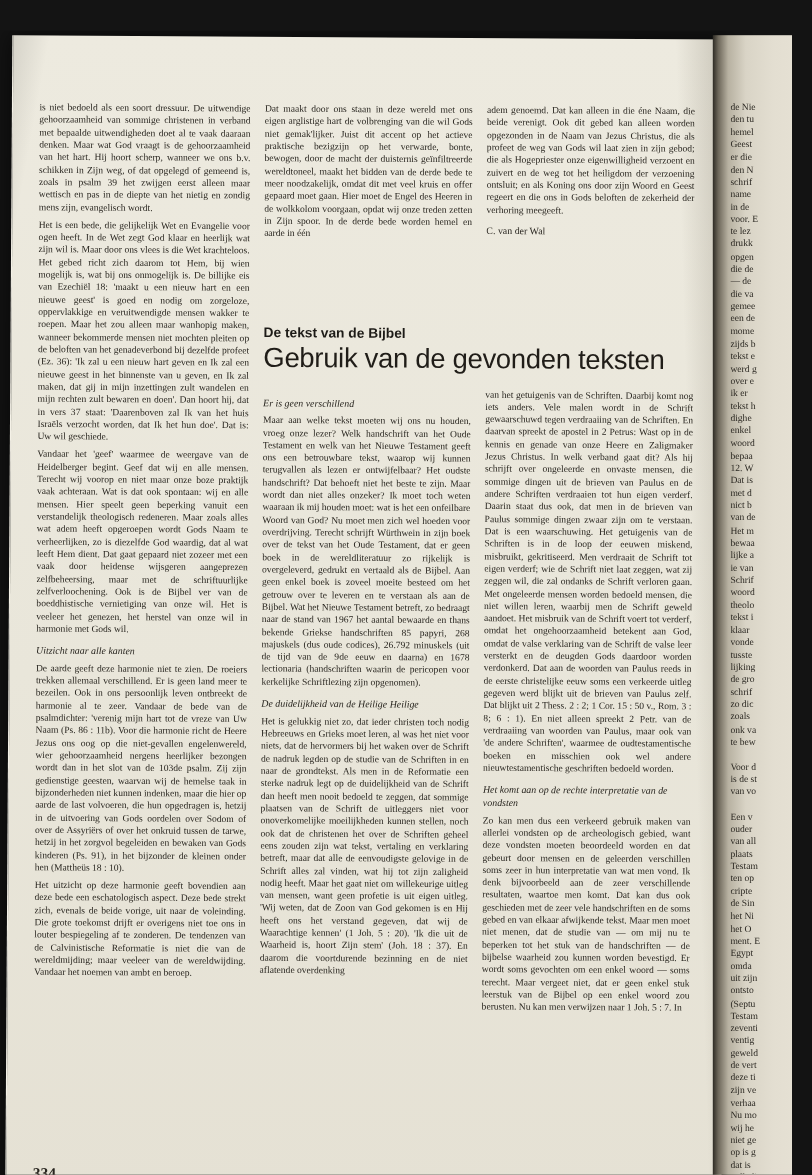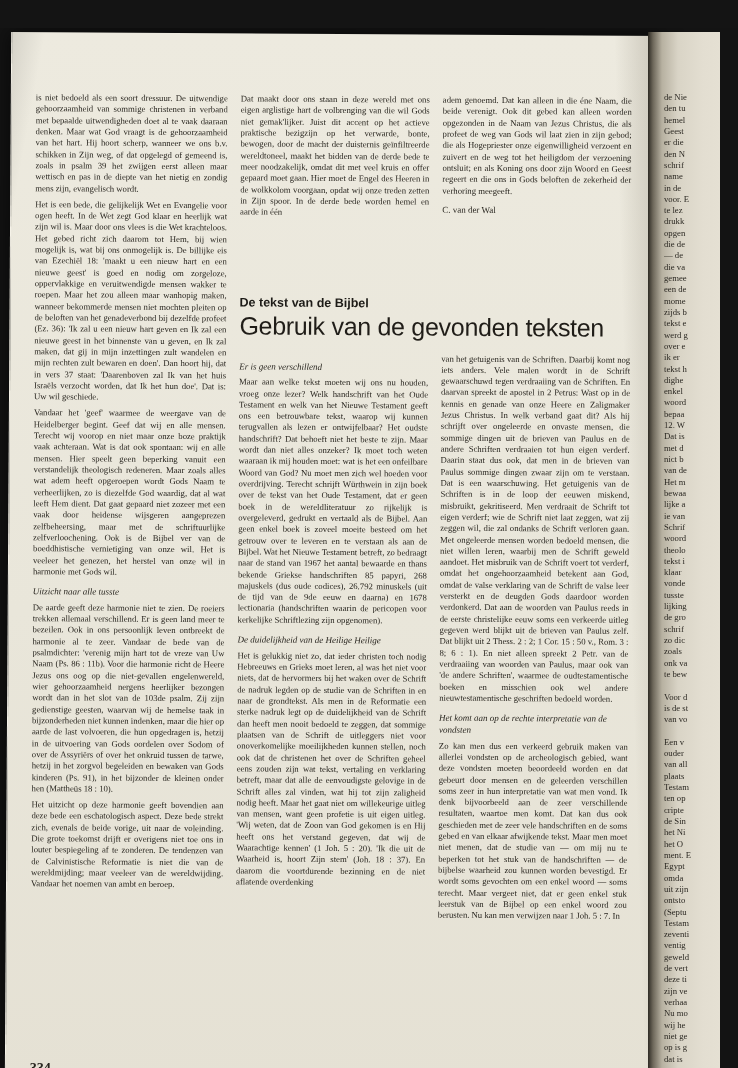--- a/index.html
+++ b/index.html
@@ -73,21 +73,21 @@
 
   <div class="main-page">
     <div class="content">
 
       <div class="col col1">
         <div>
             <p>is niet bedoeld als een soort dressuur. De uitwendige gehoorzaamheid van sommige christenen in verband met bepaalde uitwendigheden doet al te vaak daaraan denken. Maar wat God vraagt is de gehoorzaamheid van het hart. Hij hoort scherp, wanneer we ons b.v. schikken in Zijn weg, of dat opgelegd of gemeend is, zoals in psalm 39 het zwijgen eerst alleen maar wettisch en pas in de diepte van het nietig en zondig mens zijn, evangelisch wordt.</p>
             <p>Het is een bede, die gelijkelijk Wet en Evangelie voor ogen heeft. In de Wet zegt God klaar en heerlijk wat zijn wil is. Maar door ons vlees is die Wet krachteloos. Het gebed richt zich daarom tot Hem, bij wien mogelijk is, wat bij ons onmogelijk is. De billijke eis van Ezechiël 18: 'maakt u een nieuw hart en een nieuwe geest' is goed en nodig om zorgeloze, oppervlakkige en veruitwendigde mensen wakker te roepen. Maar het zou alleen maar wanhopig maken, wanneer bekommerde mensen niet mochten pleiten op de beloften van het genadeverbond bij dezelfde profeet (Ez. 36): 'Ik zal u een nieuw hart geven en Ik zal een nieuwe geest in het binnenste van u geven, en Ik zal maken, dat gij in mijn inzettingen zult wandelen en mijn rechten zult bewaren en doen'. Dan hoort hij, dat in vers 37 staat: 'Daarenboven zal Ik van het huis Israëls verzocht worden, dat Ik het hun doe'. Dat is: Uw wil geschiede.</p>
             <p>Vandaar het 'geef' waarmee de weergave van de Heidelberger begint. Geef dat wij en alle mensen. Terecht wij voorop en niet maar onze boze praktijk vaak achteraan. Wat is dat ook spontaan: wij en alle mensen. Hier speelt geen beperking vanuit een verstandelijk theologisch redeneren. Maar zoals alles wat adem heeft opgeroepen wordt Gods Naam te verheerlijken, zo is diezelfde God waardig, dat al wat leeft Hem dient. Dat gaat gepaard niet zozeer met een vaak door heidense wijsgeren aangeprezen zelfbeheersing, maar met de schriftuurlijke zelfverloochening. Ook is de Bijbel ver van de boeddhistische vernietiging van onze wil. Het is veeleer het genezen, het herstel van onze wil in harmonie met Gods wil.</p>
           </div>
-        <h3 class="subhead">Uitzicht naar alle tusste</h3>
+        <h3 class="subhead">Uitzicht naar alle kanten</h3>
         <div>
             <p>De aarde geeft deze harmonie niet te zien. De roeiers trekken allemaal verschillend. Er is geen land meer te bezeilen. Ook in ons persoonlijk leven ontbreekt de harmonie al te zeer. Vandaar de bede van de psalmdichter: 'verenig mijn hart tot de vreze van Uw Naam (Ps. 86 : 11b). Voor die harmonie richt de Heere Jezus ons oog op die niet-gevallen engelenwereld, wier gehoorzaamheid nergens heerlijker bezongen wordt dan in het slot van de 103de psalm. Zij zijn gedienstige geesten, waarvan wij de hemelse taak in bijzonderheden niet kunnen indenken, maar die hier op aarde de last volvoeren, die hun opgedragen is, hetzij in de uitvoering van Gods oordelen over Sodom of over de Assyriërs of over het onkruid tussen de tarwe, hetzij in het zorgvol begeleiden en bewaken van Gods kinderen (Ps. 91), in het bijzonder de kleinen onder hen (Mattheüs 18 : 10).</p>
             <p>Het uitzicht op deze harmonie geeft bovendien aan deze bede een eschatologisch aspect. Deze bede strekt zich, evenals de beide vorige, uit naar de voleinding. Die grote toekomst drijft er overigens niet toe ons in louter bespiegeling af te zonderen. De tendenzen van de Calvinistische Reformatie is niet die van de wereldmijding; maar veeleer van de wereldwijding. Vandaar het noemen van ambt en beroep.</p>
           </div>
       </div>
 
       <div class="right-region">
         <div class="top-cols">
           <div class="col">
             <div>

